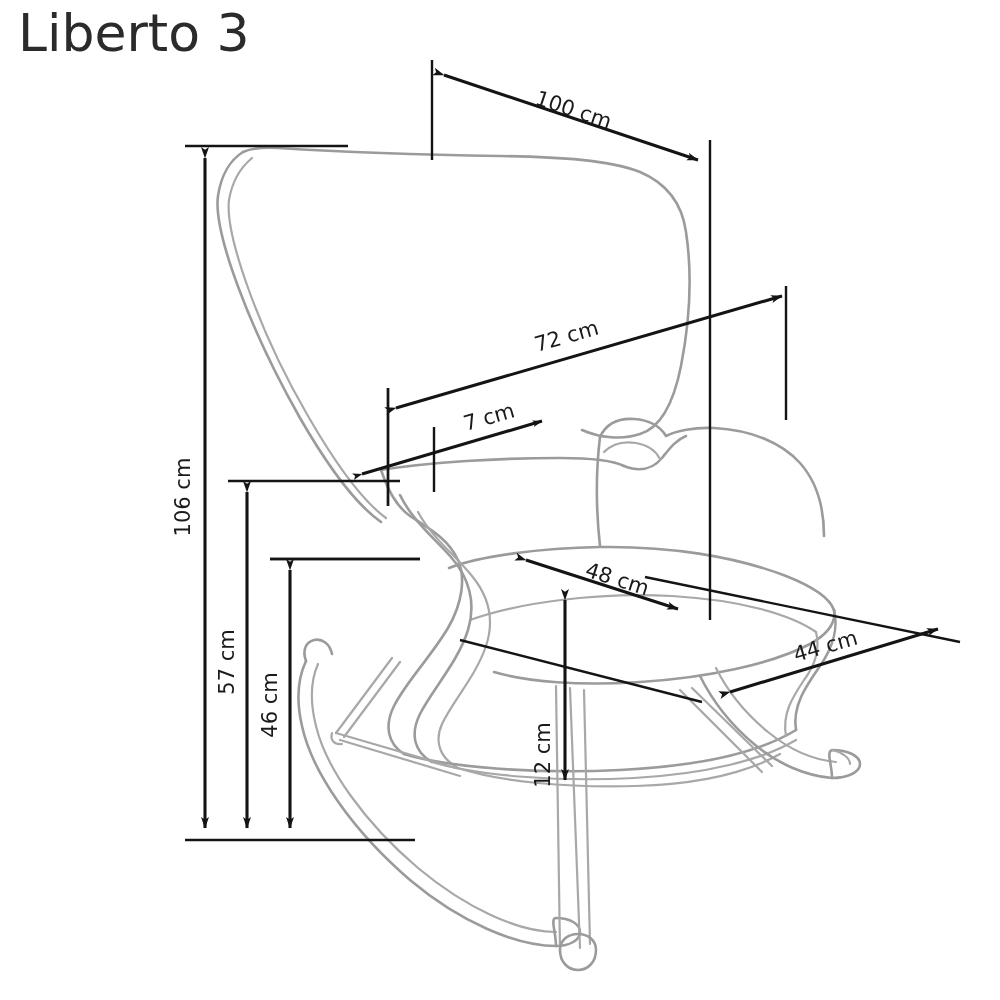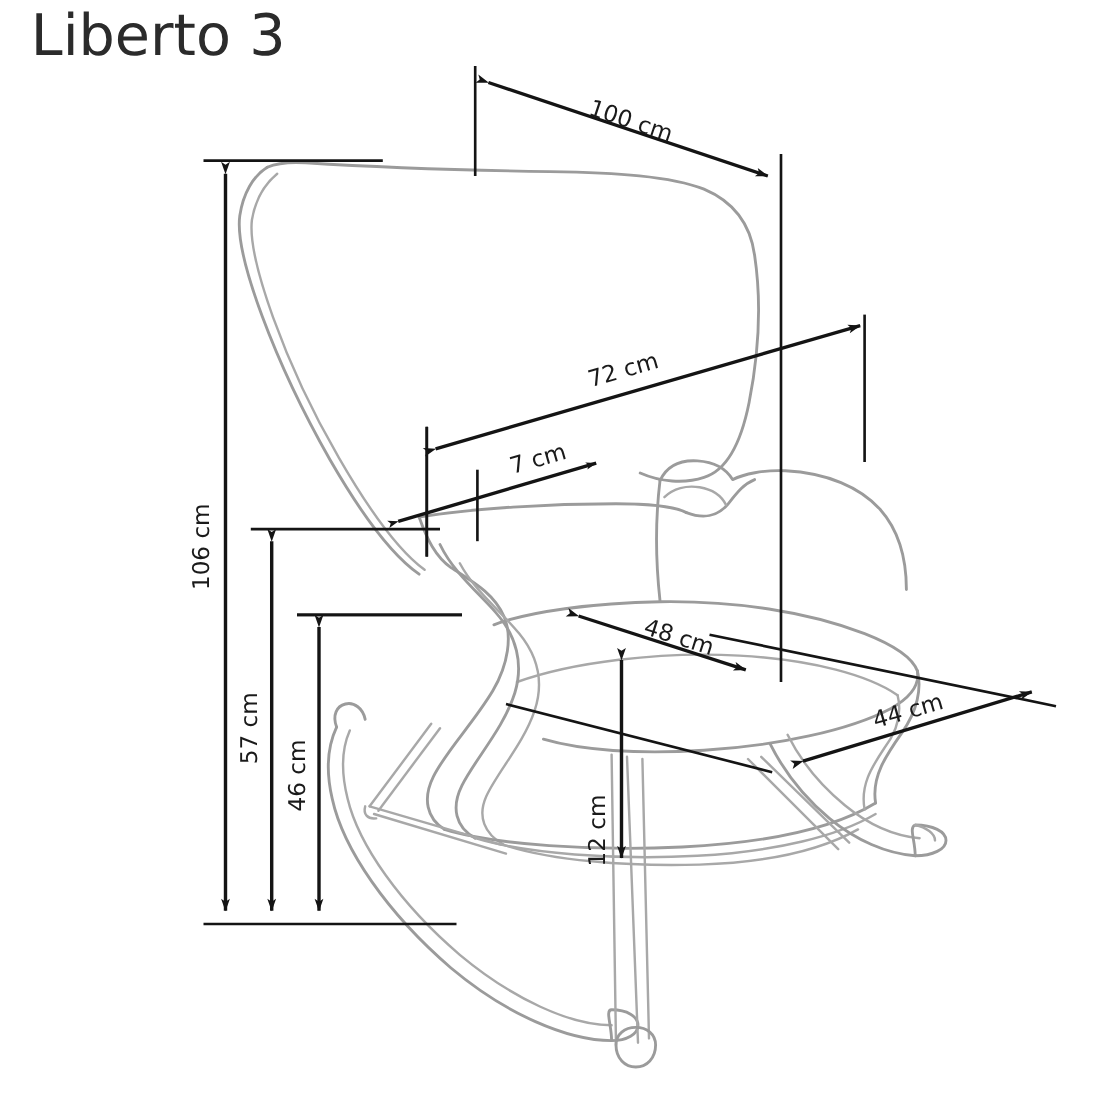--- a/index.html
+++ b/index.html
@@ -15,21 +15,21 @@
     position: relative;
   }
   #page {
     position: relative;
     width: 1000px;
     height: 1000px;
     background: #ffffff;
   }
   #title {
     position: absolute;
-    left: 28px;
+    left: 18px;
     top: 2px;
     font-family: "DejaVu Sans", sans-serif;
     font-size: 52px;
     font-weight: 400;
     color: #2b2b2b;
     letter-spacing: 0px;
     line-height: 62px;
     white-space: nowrap;
   }
   svg#drawing {

